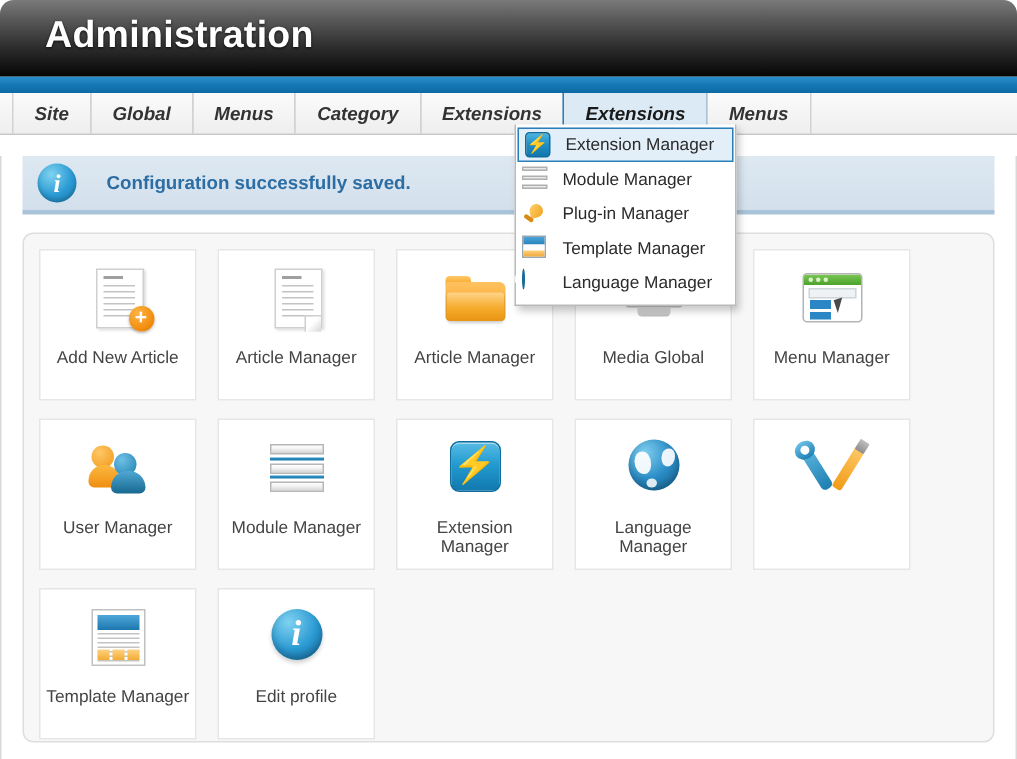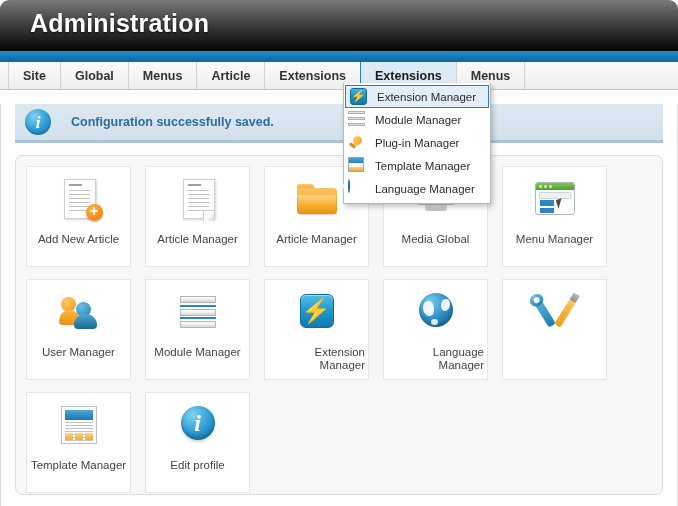--- a/index.html
+++ b/index.html
@@ -42,20 +42,21 @@
   
   .menubar {
     position: relative;
     height: 27px;
     background: #f0f0f0;
     background: linear-gradient(to bottom, #fbfbfb 0%, #eeeeee 100%);
     border-bottom: 1px solid #c6c6c6;
     display: flex;
     align-items: stretch;
     z-index: 40;
+    font-style: italic;
   }
   .menu-item {
     position: relative;
     display: flex;
     align-items: center;
     padding: 0 14px;
     font-size: 12.5px;
     font-weight: bold;
     color: #333333;
     border-left: 1px solid #d2d2d2;
@@ -217,21 +218,21 @@
   .tile-icon {
     height: 66px;
     display: flex;
     align-items: center;
     justify-content: center;
     width: 100%;
   }
   .tile-label {
     font-size: 11.5px;
     color: #444444;
-    text-align: right;
+    text-align: center;
     line-height: 1.1;
     padding: 0 3px;
   }
 
   
   .art { position: relative; width: 48px; height: 46px; }
 
   
   .art-page {
     position:absolute; left:9px; top:2px; width:30px; height:38px;
@@ -392,21 +393,21 @@
   <div class="menu-item">
     <span>Site</span>
   </div>
   <div class="menu-item">
     <span>Global</span>
   </div>
   <div class="menu-item">
     <span>Menus</span>
   </div>
   <div class="menu-item">
-    <span>Article</span>
+    <span>Category</span>
   </div>
   <div class="menu-item">
     <span>Extensions</span>
   </div>
   <div class="menu-item active">
     <span>Extensions</span>
   </div>
   <div class="menu-item">
     <span>Menus</span>
   </div>

